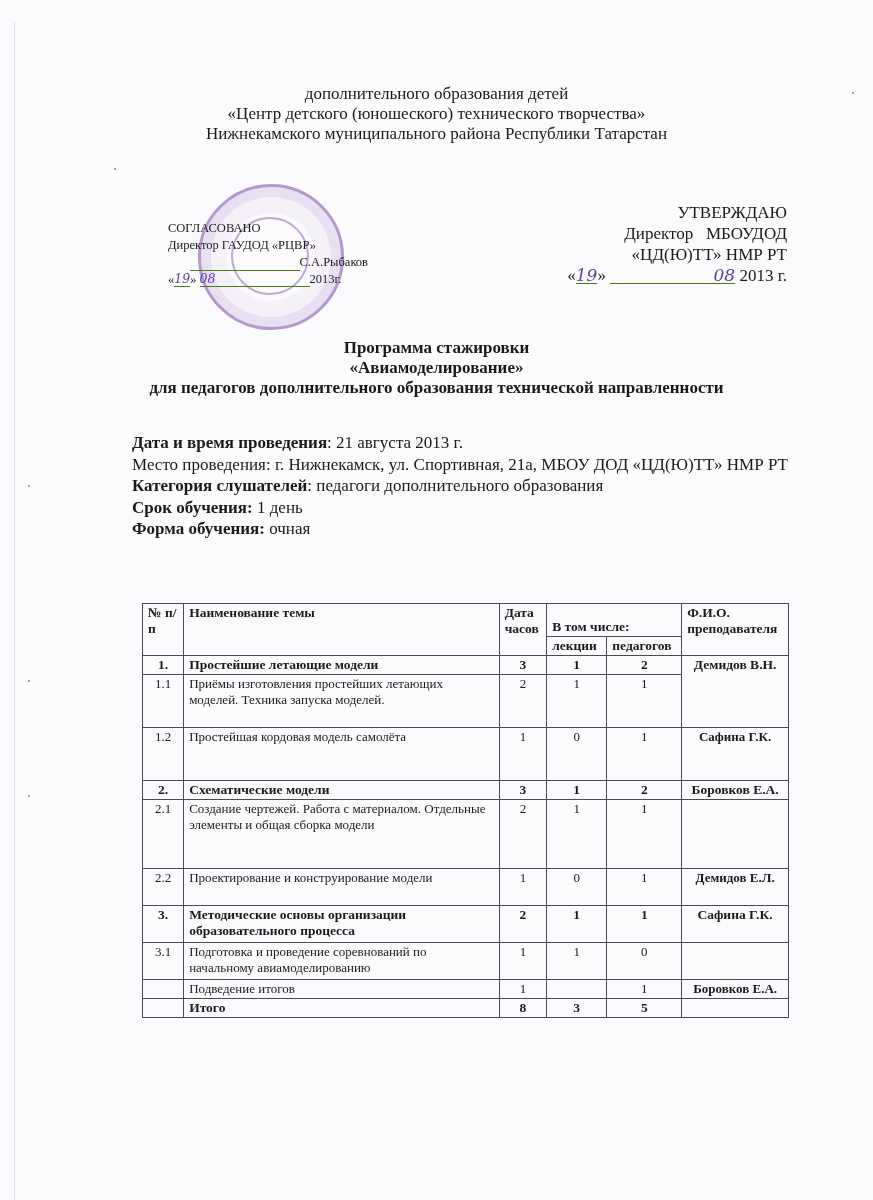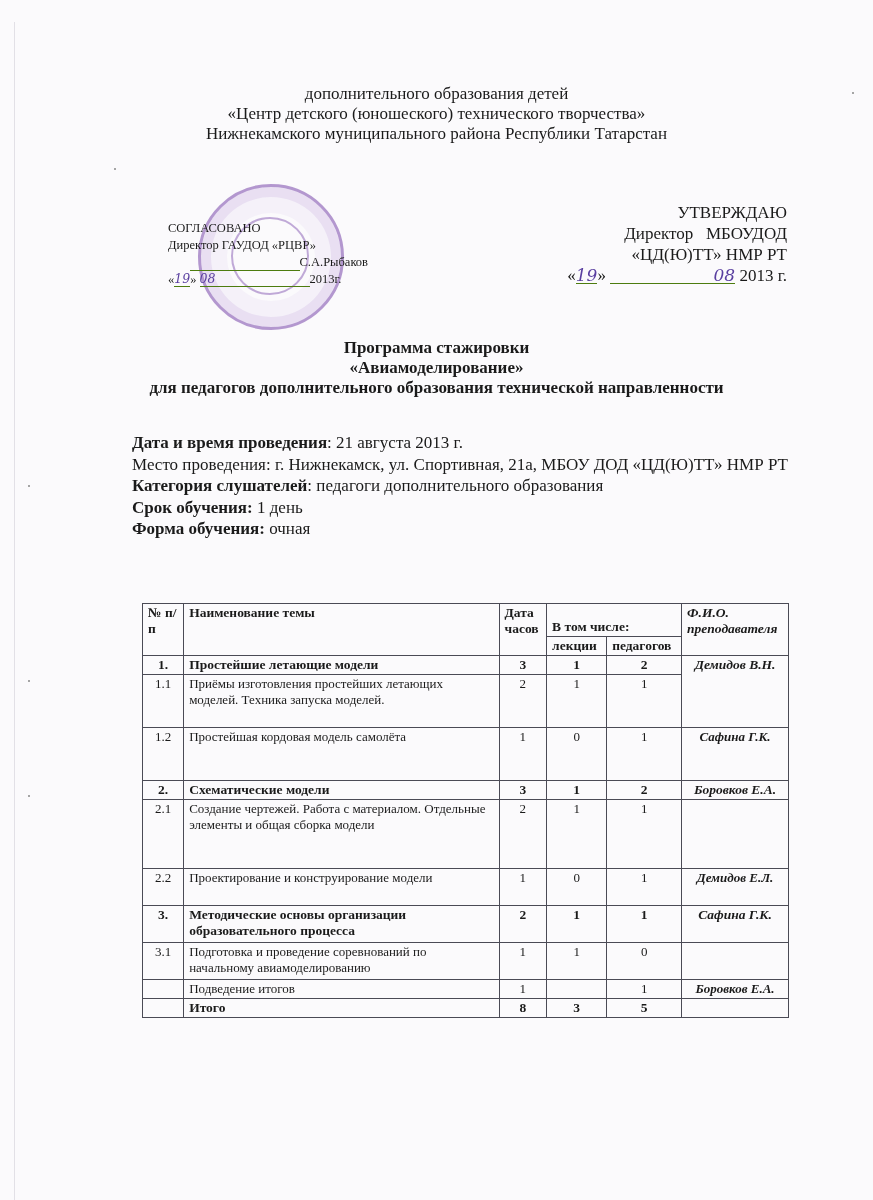--- a/index.html
+++ b/index.html
@@ -53,21 +53,21 @@
   }
   table.prog td, table.prog th {
     border: 1px solid #4a4a55; padding: 1px 5px; vertical-align: top;
   }
   table.prog th { font-weight: bold; font-size: 13.5px; text-align: left; }
   .c-num { width: 28px; text-align: center; }
   .c-name { width: 288px; }
   .c-h { width: 34px; text-align: center; }
   .c-l { width: 46px; text-align: center; }
   .c-p { width: 60px; text-align: center; }
-  .c-t { width: 90px; text-align: center; font-weight: bold; font-style: italic; }
+  .c-t { width: 90px; text-align: center; font-weight: bold; }
   tr.bold td { font-weight: bold; font-size: 13.5px; }
   .speck { position: absolute; width: 2px; height: 2px; background: #888; border-radius: 50%; }
 </style>
 </head>
 <body>
 
 <div class="page-edge"></div>
 
 <div class="header">
   <div>дополнительного образования детей</div>

